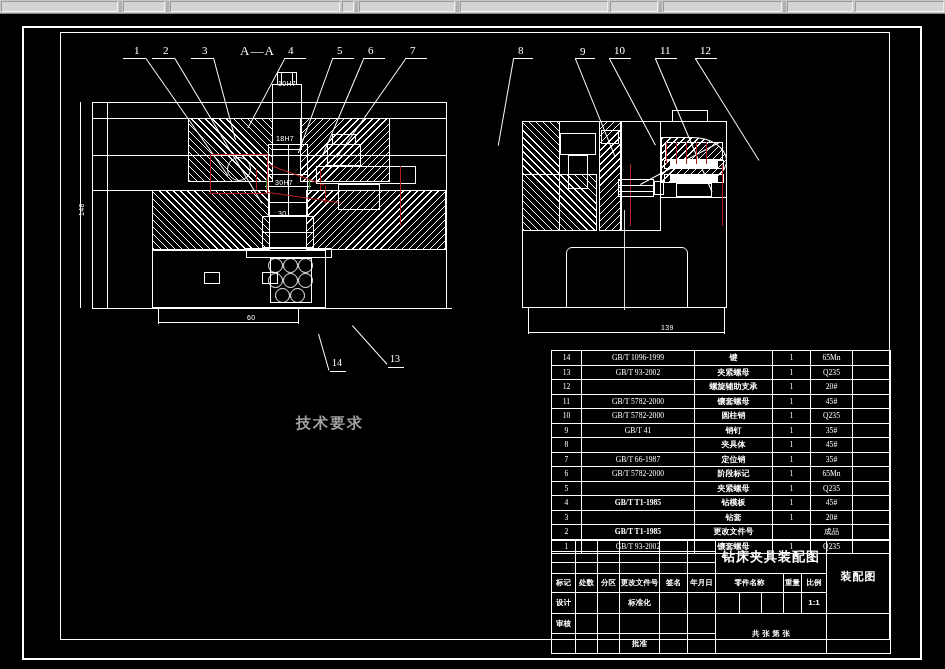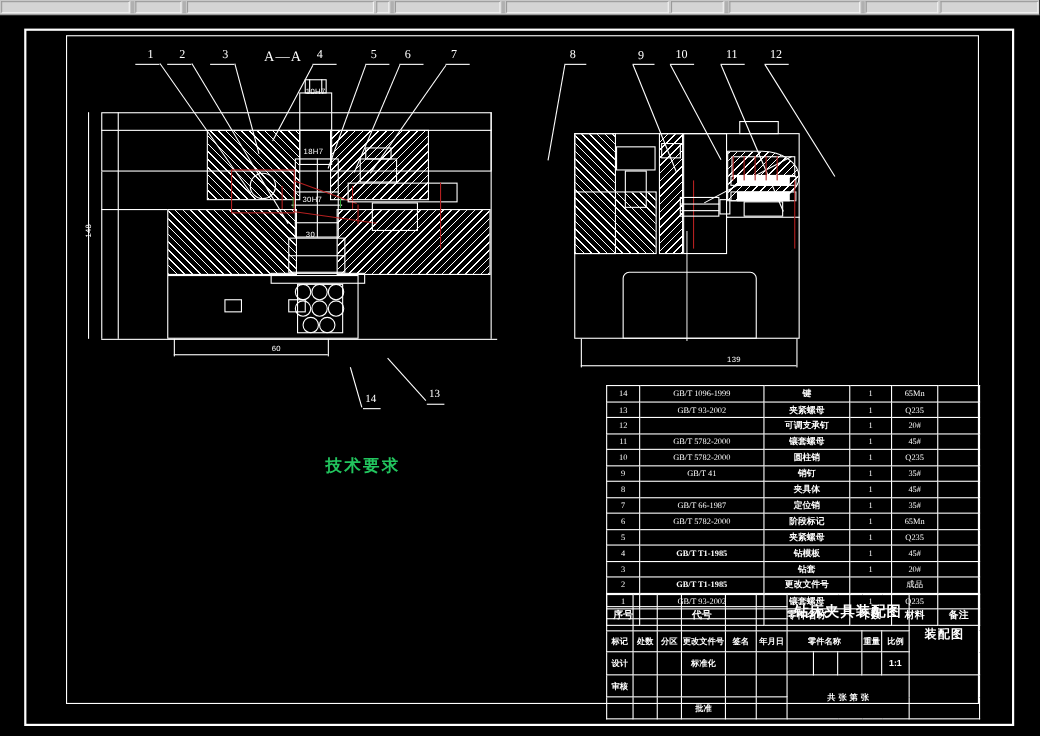--- a/index.html
+++ b/index.html
@@ -65,21 +65,21 @@
     background-image:repeating-linear-gradient(-45deg,
       #ffffff 0px, #ffffff 1px, transparent 1px, transparent 5px);
     border:1px solid #ffffff;
   }
   .solidw { position:absolute; background:#ffffff; }
   
   #tech-req {
     position:absolute; left:170px; top:400px; width:320px;
   }
   #tech-req-title {
-    color:#22c55e; font-size:15px; font-weight:bold; text-align:center;
+    color:#a3a3a3; font-size:15px; font-weight:bold; text-align:center;
     font-family:"DejaVu Sans", sans-serif; margin-bottom:8px;
     letter-spacing:2px;
   }
   #tech-req-body {
     color:#ffffff; font-size:12.5px; line-height:1.62;
     font-family:"DejaVu Sans", sans-serif; text-indent:24px;
     text-align:justify;
   }
   
   #bom {
@@ -356,21 +356,21 @@
           <td>13</td>
           <td>GB/T 93-2002</td>
           <td class="cjk">夹紧螺母</td>
           <td>1</td>
           <td>Q235</td>
           <td></td>
         </tr>
         <tr>
           <td>12</td>
           <td></td>
-          <td class="cjk">可调支承钉</td>
+          <td class="cjk">螺旋辅助支承</td>
           <td>1</td>
           <td>20#</td>
           <td></td>
         </tr>
         <tr>
           <td>11</td>
           <td>GB/T 5782-2000</td>
           <td class="cjk">镶套螺母</td>
           <td>1</td>
           <td>45#</td>
@@ -448,28 +448,20 @@
           <td>成品</td>
           <td></td>
         </tr>
         <tr>
           <td>1</td>
           <td>GB/T 93-2002</td>
           <td class="cjk">镶套螺母</td>
           <td>1</td>
           <td>Q235</td>
           <td></td>
-        </tr>
-        <tr class="bom-head">
-          <td>序号</td>
-          <td>代号</td>
-          <td>零件名称</td>
-          <td>个数</td>
-          <td>材料</td>
-          <td>备注</td>
         </tr>
       </tbody>
   </table>
 
   <table id="titleblock">
     <colgroup>
       <col style="width:24px">
         <col style="width:22px">
         <col style="width:22px">
       <col style="width:40px">

